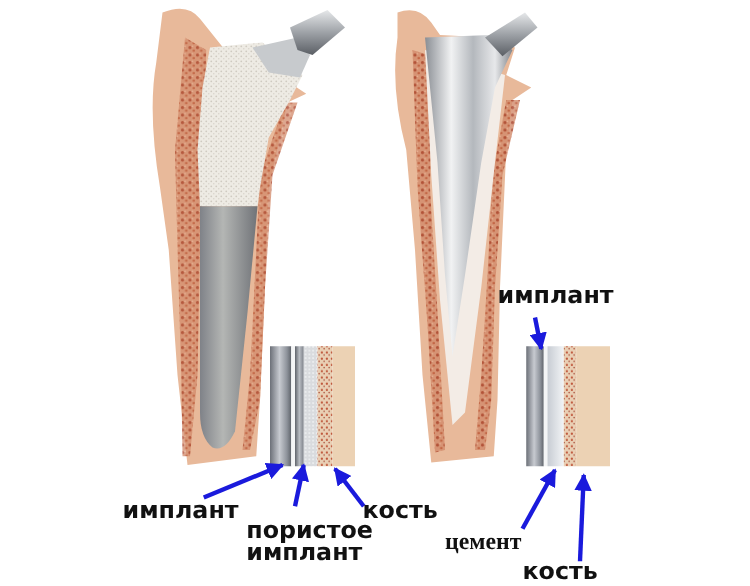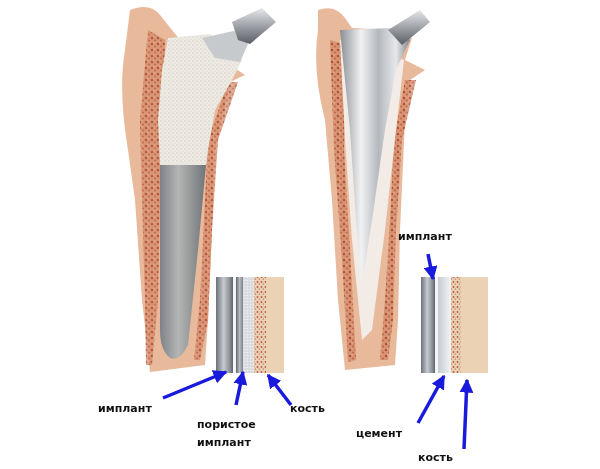--- a/index.html
+++ b/index.html
@@ -1,18 +1,18 @@
 <!DOCTYPE html>
 <html><head>
 <meta charset="utf-8">
 <style>
   html, body { margin: 0; padding: 0; background: #ffffff; }
   body { width: 600px; height: 469px; position: relative; overflow: hidden; font-family: "DejaVu Sans", "Liberation Sans", sans-serif; }
   #stage { position: absolute; left: 0; top: 0; width: 600px; height: 469px; }
-  .label { position: absolute; font-weight: bold; font-size: 11px; color: #111111; line-height: 17px; text-align: left; white-space: nowrap; letter-spacing: 0px; }
+  .label { position: absolute; font-weight: bold; font-size: 19px; color: #111111; line-height: 17px; text-align: left; white-space: nowrap; letter-spacing: 0px; }
 </style>
 </head>
 <body>
 
 <div id="stage">
 <svg width="600" height="469" viewBox="0 0 600 469" xmlns="http://www.w3.org/2000/svg">
   <defs>
     <linearGradient id="metalH" x1="0" x2="1" y1="0" y2="0">
       <stop offset="0" stop-color="#6f747c"></stop>
       <stop offset="0.35" stop-color="#c9ccd1"></stop>
@@ -132,14 +132,14 @@
   </g>
 </svg>
 </div>
 
 <div class="label" style="left:98px; top:400px;">имплант</div>
 <div class="label" style="left:197px; top:416px;">пористое</div>
 <div class="label" style="left:197px; top:434px;">имплант</div>
 <div class="label" style="left:290px; top:400px;">кость</div>
 
 <div class="label" style="left:398px; top:228px;">имплант</div>
-<div class="label" style="left:356px; top:425px;">цемент</div>
+<div class="label" style="left:356px; top:425px;font-family:Liberation Serif, serif;">цемент</div>
 <div class="label" style="left:418px; top:449px;">кость</div>
 
 </body></html>

